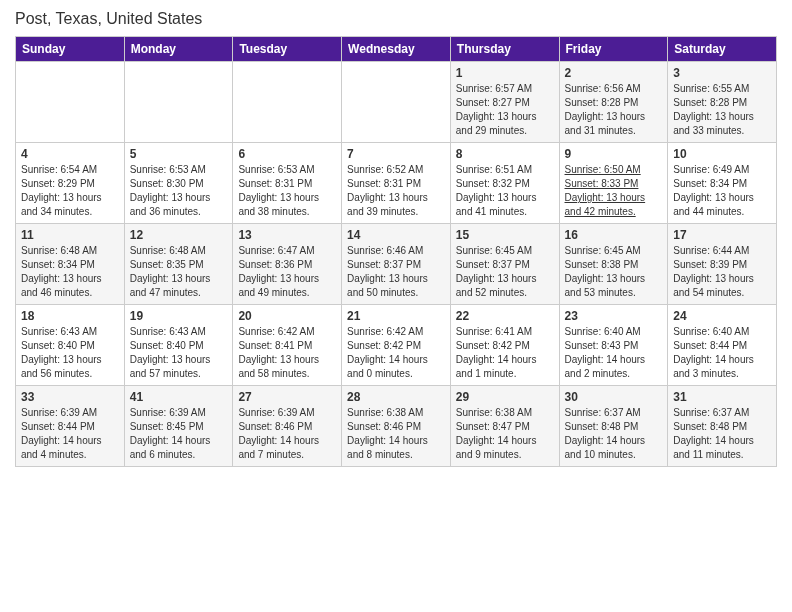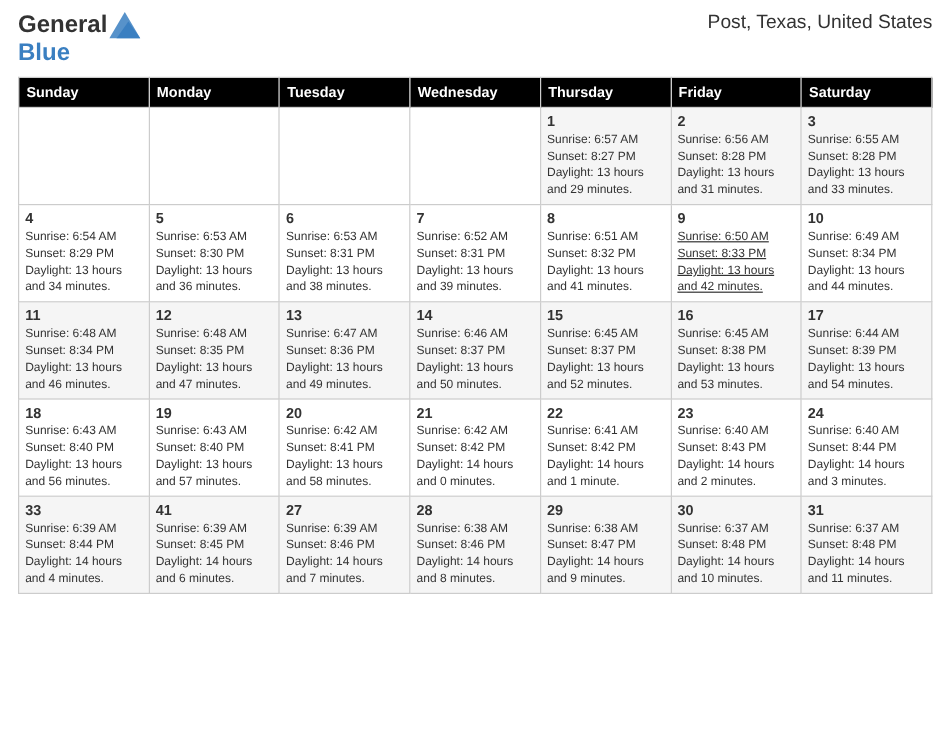--- a/index.html
+++ b/index.html
@@ -35,21 +35,21 @@
     .subtitle {
       font-size: 16px;
       color: #333;
     }
     table {
       width: 100%;
       border-collapse: collapse;
       font-size: 10.5px;
     }
     thead tr th {
-      background-color: #000000;
+      background-color: #4c1d95;
       color: #fff;
       text-align: left;
       padding: 5px 6px;
       font-size: 12px;
       font-weight: bold;
       border: 1px solid #ccc;
     }
     tbody tr td {
       border: 1px solid #ccc;
       vertical-align: top;
@@ -73,32 +73,20 @@
     }
     .empty-cell {
       background: #fff !important;
     }
   </style>
 </head>
 <body>
 
 <div class="page">
   <div class="header">
-    <div class="logo">
-      <div style="line-height:1.15">
-        <div style="display:flex;align-items:center;">
-          <span style="font-size:20px;font-weight:bold;color:#333;">General</span>
-          <svg width="26" height="22" viewBox="0 0 26 22" style="margin-left:2px;margin-top:-2px;">
-            <polygon points="0,22 13,0 26,22" fill="#3a7fc1" opacity="0.85"></polygon>
-            <polygon points="6,22 16,8 26,22" fill="#3a7fc1"></polygon>
-          </svg>
-        </div>
-        <span style="font-size:20px;font-weight:bold;color:#3a7fc1;">Blue</span>
-      </div>
-    </div>
     <div class="title-block">
       <div class="subtitle">Post, Texas, United States</div>
     </div>
   </div>
 
   <table>
     <thead>
       <tr>
         <th>Sunday</th>
         <th>Monday</th>

